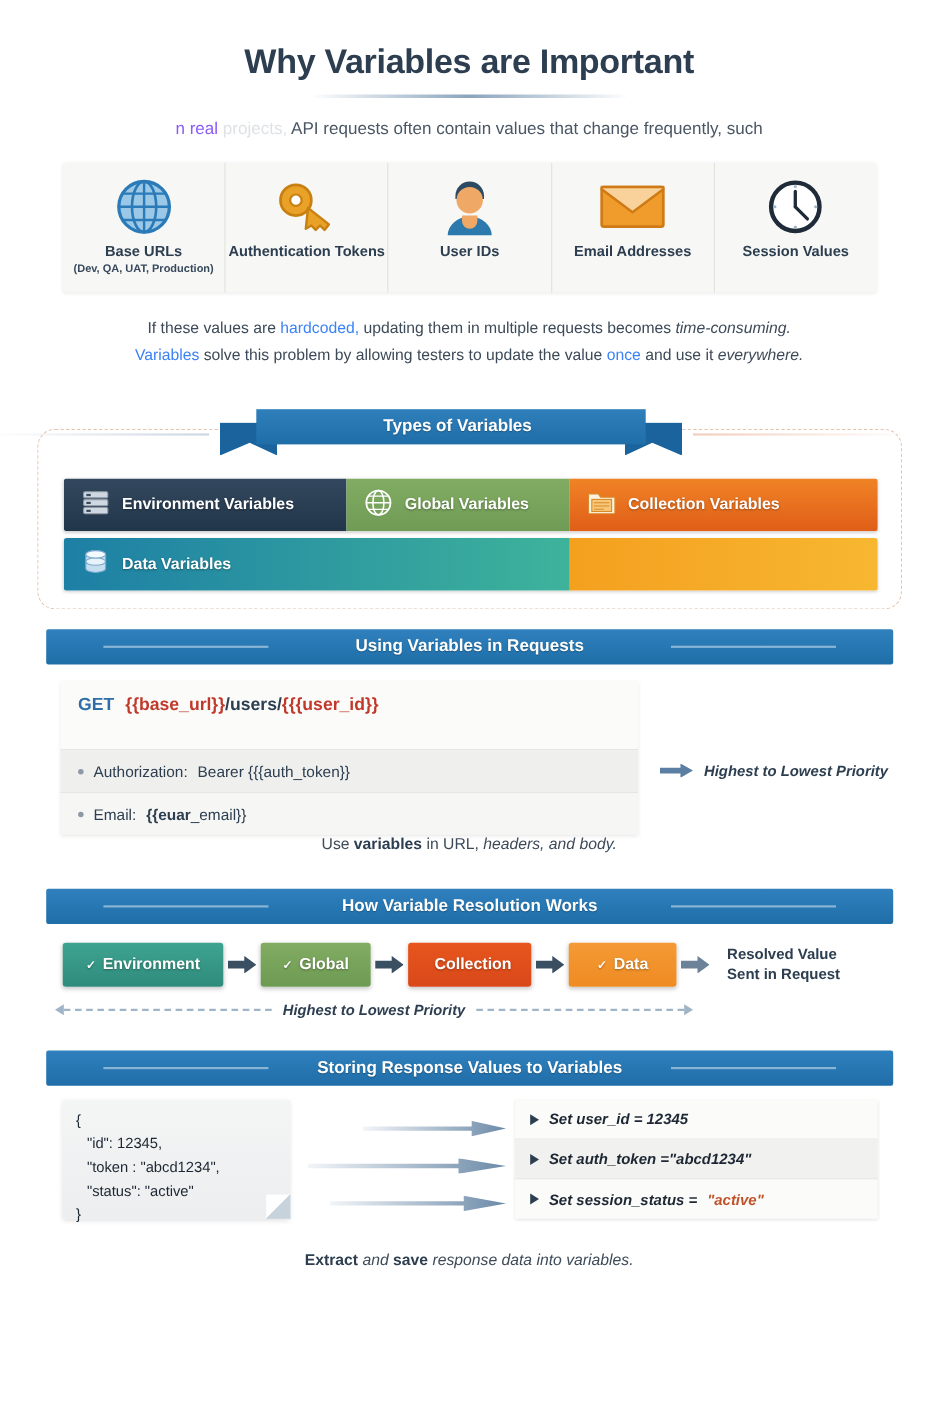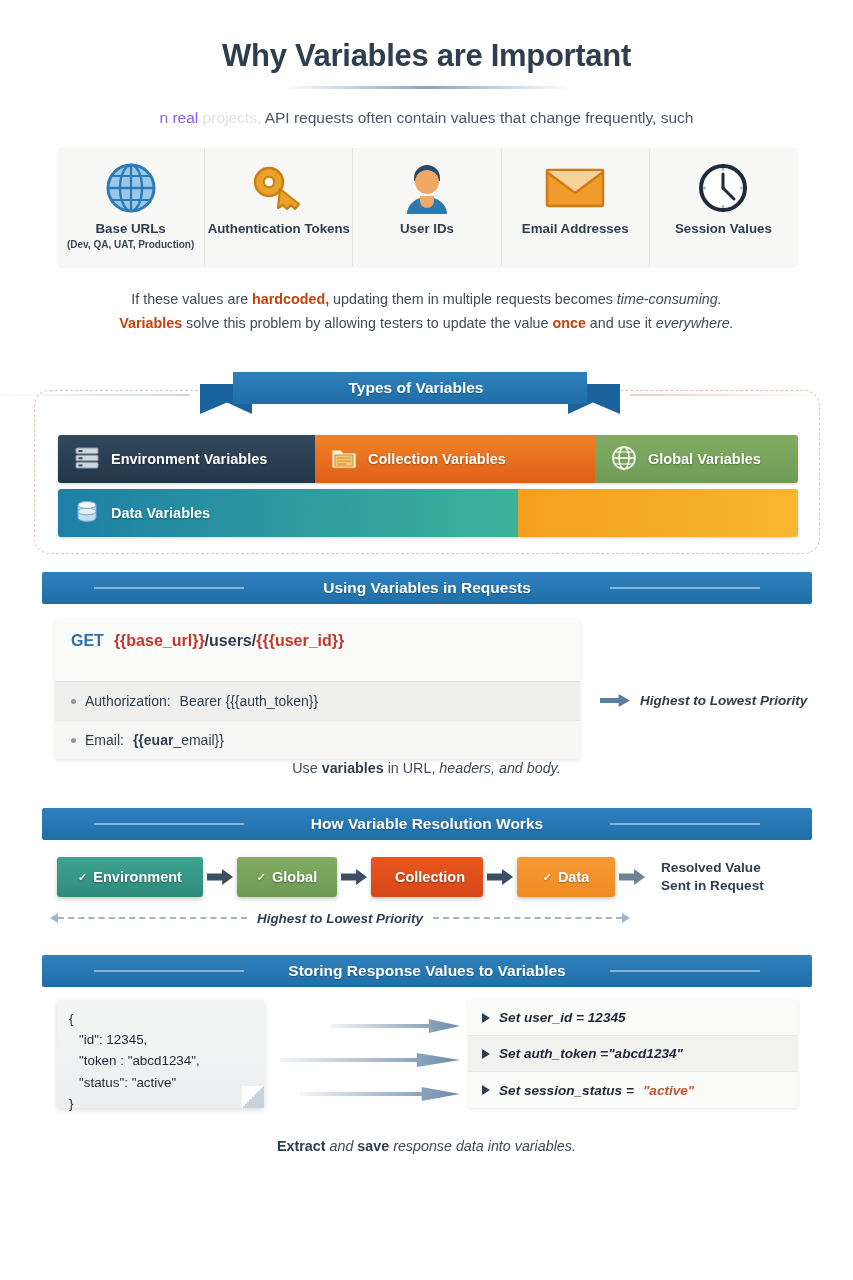--- a/index.html
+++ b/index.html
@@ -59,21 +59,21 @@
     font-size: 13.3px; font-weight: bold; color: #2c3e50;
     text-align: center; line-height: 1.18; margin-top: 5px;
   }
   .icon-sub { font-size: 10px; font-weight: bold; color: #37485c; margin-top: 2px; }
 
   
   .para {
     position: absolute; left: 0; top: 288px; width: 853px;
     text-align: center; font-size: 14.3px; color: #3d4a58; line-height: 1.65;
   }
-  .para b { font-weight: bold; color: #c2410c; }
+  .para b { font-weight: normal; color: #3b82f6; }
   .para i { font-style: italic; }
 
   
   .types-card {
     position: absolute; left: 34px; top: 390px;
     width: 786px; height: 164px;
     border: 1px dashed #e8c4b0;
     border-radius: 16px;
     background: #fff;
     text-decoration: underline;
@@ -338,40 +338,40 @@
               <rect x="2" y="3" width="22" height="5.6" rx="1.3" fill="#cfd8e0" stroke="#8e9aa6"></rect>
               <rect x="2" y="10.2" width="22" height="5.6" rx="1.3" fill="#cfd8e0" stroke="#8e9aa6"></rect>
               <rect x="2" y="17.4" width="22" height="5.6" rx="1.3" fill="#cfd8e0" stroke="#8e9aa6"></rect>
               <rect x="4.5" y="5" width="4" height="2" fill="#3a4b5d"></rect>
               <rect x="4.5" y="12.2" width="4" height="2" fill="#3a4b5d"></rect>
               <rect x="4.5" y="19.4" width="4" height="2" fill="#3a4b5d"></rect>
             </svg>
           </span>
           <span>Environment Variables</span>
         </div>
-        <div class="type-seg seg-coll">
-          <span>
-            <svg width="26" height="24" viewBox="0 0 26 24">
-              <path d="M1 4 h9 l2 3 h13 v14 a1 1 0 0 1 -1 1 h-22 a1 1 0 0 1 -1 -1 z" fill="#fdf1e0" stroke="#d98a2b"></path>
-              <rect x="4" y="9" width="18" height="11" fill="#f7c677" stroke="#d98a2b"></rect>
-              <path d="M6 12 h14 M6 15 h14 M6 18 h9" stroke="#d98a2b" stroke-width="1"></path>
-            </svg>
-          </span>
-          <span>Collection Variables</span>
-        </div>
         <div class="type-seg seg-glob">
           <span>
             <svg width="26" height="26" viewBox="0 0 26 26">
               <circle cx="13" cy="13" r="11" fill="none" stroke="#ffffff" stroke-width="1.6"></circle>
               <ellipse cx="13" cy="13" rx="5" ry="11" fill="none" stroke="#ffffff" stroke-width="1.4"></ellipse>
               <line x1="2" y1="13" x2="24" y2="13" stroke="#ffffff" stroke-width="1.4"></line>
               <path d="M4.4 7 H21.6 M4.4 19 H21.6" stroke="#ffffff" stroke-width="1.2" fill="none"></path>
             </svg>
           </span>
           <span>Global Variables</span>
+        </div>
+        <div class="type-seg seg-coll">
+          <span>
+            <svg width="26" height="24" viewBox="0 0 26 24">
+              <path d="M1 4 h9 l2 3 h13 v14 a1 1 0 0 1 -1 1 h-22 a1 1 0 0 1 -1 -1 z" fill="#fdf1e0" stroke="#d98a2b"></path>
+              <rect x="4" y="9" width="18" height="11" fill="#f7c677" stroke="#d98a2b"></rect>
+              <path d="M6 12 h14 M6 15 h14 M6 18 h9" stroke="#d98a2b" stroke-width="1"></path>
+            </svg>
+          </span>
+          <span>Collection Variables</span>
         </div>
       </div>
 
       <div class="type-row">
         <div class="type-seg seg-data">
           <span>
             <svg width="26" height="26" viewBox="0 0 26 26">
               <ellipse cx="13" cy="6" rx="9" ry="3.4" fill="#e8f2fa" stroke="#7aa8cc"></ellipse>
               <path d="M4 6 v13 a9 3.4 0 0 0 18 0 v-13" fill="#c5ddf0" stroke="#7aa8cc"></path>
               <ellipse cx="13" cy="12.5" rx="9" ry="3.4" fill="#e8f2fa" stroke="#7aa8cc"></ellipse>

